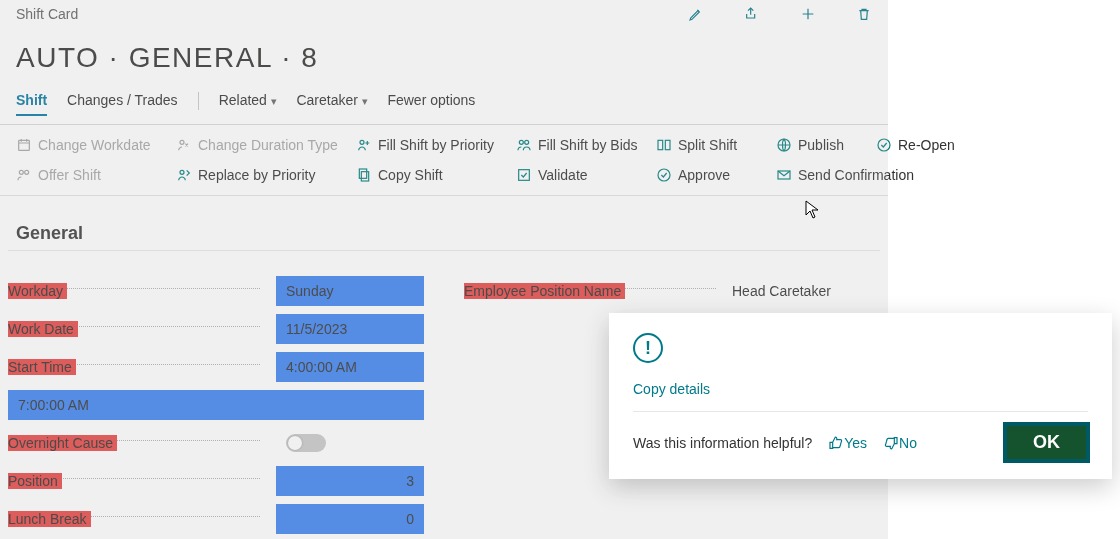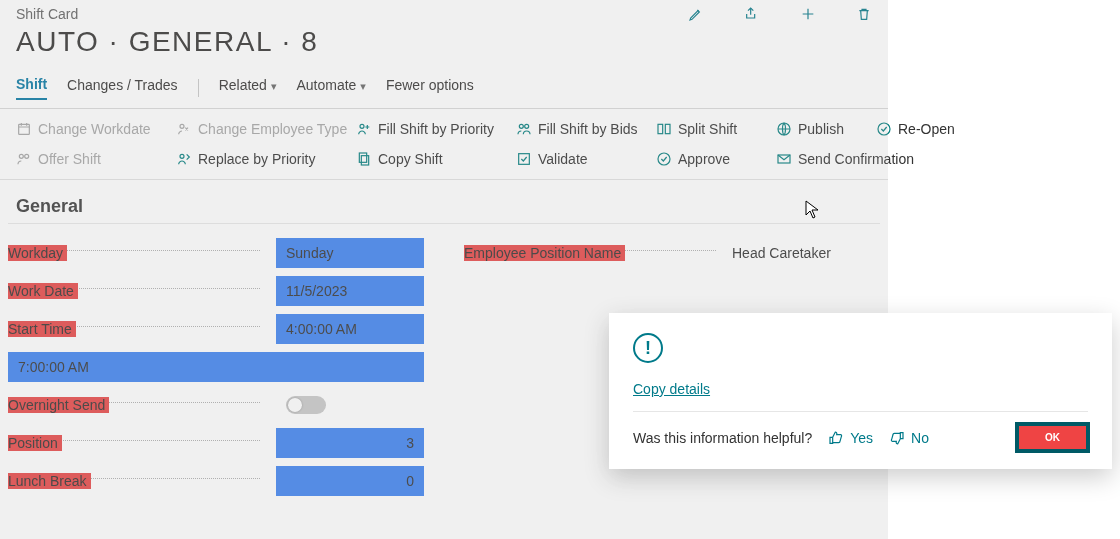--- a/index.html
+++ b/index.html
@@ -6,62 +6,62 @@
   html, body { width: 1120px; height: 539px; overflow: hidden; font-family: "Segoe UI", Arial, sans-serif; font-size: 14px; color: #333; background: #ffffff; }
 
   .page { position: relative; width: 888px; height: 539px; }
 
   
   .bg { width: 100%; height: 100%; background: #ffffff; filter: grayscale(0.05); }
   .dimmer { position:absolute; inset:0; background: rgba(180,180,180,0.20); pointer-events:none; }
 
   .header { padding: 6px 16px 4px 16px; }
   .page-label { color: #616161; font-size: 14px; }
-  .page-title { font-size: 28px; font-weight: 300; color: #323130; margin-top: 4px; letter-spacing: 1.5px; }
-
-  .tabs-row { display:flex; align-items:center; gap: 20px; padding: 14px 16px 8px 16px; border-bottom: 1px solid #d9d9d9; }
+  .page-title { font-size: 28px; font-weight: 300; color: #323130; margin-top: 20px; letter-spacing: 1.5px; }
+
+  .tabs-row { display:flex; gap: 20px; padding: 14px 16px 8px 16px; border-bottom: 1px solid #d9d9d9; }
   .tab { color: #323130; cursor:pointer; padding-bottom:6px; }
   .tab.active { color: #0078a6; border-bottom: 2px solid #0078a6; font-weight:600; }
   .vsep { width:1px; height:18px; background:#c8c8c8; }
   .tab .caret { margin-left:4px; font-size:11px; color:#666; }
 
   .title-actions { position:absolute; top:6px; right:16px; display:flex; gap:40px; color:#007a8a; }
 
   .actions-grid { display:grid; grid-template-columns: 160px 180px 160px 140px 120px 100px 140px; column-gap: 0; row-gap: 14px; padding: 12px 16px; border-bottom:1px solid #e2e2e2; }
   .action { display:flex; align-items:center; gap:6px; color:#333; cursor:pointer; white-space:nowrap; }
   .action svg, .action .ic { color:#008080; flex-shrink:0; }
   .action.disabled { color:#a6a6a6; }
   .action.disabled .ic, .action.disabled svg { color:#a6a6a6; }
 
-  .section-title { padding: 16px 8px 6px 8px; font-size: 18px; font-weight:600; color:#3b3b3b; border-bottom:1px solid #e8e8e8; margin:0 8px; }
+  .section-title { padding: 16px 8px 6px 8px; font-size: 18px; font-weight:600; color:#3b3b3b; border-bottom:1px solid #e8e8e8; margin:11px 8px; }
 
   .form-area { padding: 10px 8px 0 8px; display:flex; gap:40px; }
   .col { flex:1; }
   .frow { display:flex; align-items:center; gap:8px; height:38px; }
   .flabel { width: 260px; color:#323130; position:relative; }
   .dots { position:absolute; left:0; right:8px; bottom:10px; border-bottom: 1.5px dotted #b0b0b0; z-index:0; }
   .flabel span { background:#ef4444; position:relative; z-index:1; padding-right:4px; }
   .fval { flex:1; background:#3b82f6; height:30px; display:flex; align-items:center; padding:0 10px; color:#333; }
   .fval.plain { background:transparent; }
 
   .toggle { display:inline-block; width:40px; height:18px; border-radius:10px; background:#c8c8c8; position:relative; }
   .toggle::after { content:""; position:absolute; width:14px; height:14px; background:#fff; border-radius:50%; top:2px; left:2px; box-shadow:0 0 2px rgba(0,0,0,0.3); }
 
   
   .dialog { position:absolute; top:313px; left:609px; width:503px; background:#fff; box-shadow: 0 8px 24px rgba(0,0,0,0.2); padding: 20px 24px 18px 24px; z-index:10; }
   .dlg-top { display:flex; gap:16px; align-items:flex-start; }
   .dlg-icon { width:30px; height:30px; border:2px solid #007a8a; border-radius:50%; display:flex; align-items:center; justify-content:center; color:#007a8a; font-weight:700; font-size:18px; flex-shrink:0; }
   .dlg-msg { color:#333; line-height:1.4; }
-  .dlg-copy { margin-top:18px; color:#007a8a; cursor:pointer;text-decoration:underline; }
+  .dlg-copy { margin-top:18px; color:#007a8a; cursor:pointer; }
   .dlg-hr { margin-top:14px; border:none; border-top:1px solid #e6e6e6; }
   .dlg-bottom { margin-top:12px; display:flex; align-items:center; gap:16px; }
   .dlg-help { color:#333; }
-  .fb { display:flex; align-items:flex-start; gap:6px; color:#007a8a; cursor:pointer; }
+  .fb { display:flex; align-items:flex-start; color:#007a8a; cursor:pointer; }
   .dlg-bottom .spacer { flex:1; }
-  .ok-btn { background:#ef4444; color:#fff; border:2px solid #005a66; padding:6px 26px; font-weight:600; cursor:pointer; font-size:10px; outline:2px solid #005a66; }
+  .ok-btn { background:#14532d; color:#fff; border:2px solid #005a66; padding:6px 26px; font-weight:600; cursor:pointer; font-size:18px; outline:2px solid #005a66; }
 
   .cursor { position:absolute; top:200px; left:805px; font-size:16px; color:#000; z-index:5; pointer-events:none; }
 
   .ic { width:16px; height:16px; display:inline-block; stroke:currentColor; }
 </style>
 </head>
 <body>
 
 <div class="page">
   <div class="bg">
@@ -95,39 +95,39 @@
     <div class="header">
       <div class="page-label">Shift Card</div>
       <div class="page-title">AUTO · GENERAL · 8</div>
     </div>
 
     <div class="tabs-row">
       <div class="tab active">Shift</div>
       <div class="tab">Changes / Trades</div>
       <div class="vsep"></div>
       <div class="tab"><span>Related</span><span class="caret">▾</span></div>
-      <div class="tab"><span>Automate</span><span class="caret">▾</span></div>
+      <div class="tab"><span>Caretaker</span><span class="caret">▾</span></div>
       <div class="tab">Fewer options</div>
     </div>
 
     <div class="actions-grid">
       <div class="action disabled">
         <svg class="ic" viewBox="0 0 24 24" fill="none" stroke-width="1.8">
             <rect x="4" y="5" width="16" height="15" rx="1"></rect>
             <path d="M4 9h16M8 3v4M16 3v4"></path>
           </svg>
         <span>Change Workdate</span>
       </div>
       <div class="action disabled">
         <svg class="ic" viewBox="0 0 24 24" fill="none" stroke-width="1.8">
             <circle cx="9" cy="8" r="3"></circle>
             <path d="M4 20c0-3 3-5 5-5"></path>
             <path d="M14 10l4 4M18 10l-4 4"></path>
           </svg>
-        <span>Change Employee Type</span>
+        <span>Change Duration Type</span>
       </div>
       <div class="action">
         <svg class="ic" viewBox="0 0 24 24" fill="none" stroke-width="1.8">
             <circle cx="9" cy="8" r="3"></circle>
             <path d="M4 20c0-3 3-5 5-5s5 2 5 5"></path>
             <path d="M17 6v6M14 9h6"></path>
           </svg>
         <span>Fill Shift by Priority</span>
       </div>
       <div class="action">
@@ -219,21 +219,21 @@
           <div class="fval">11/5/2023</div>
         </div>
         <div class="frow">
           <div class="flabel"><div class="dots"></div><span>Start Time</span></div>
           <div class="fval">4:00:00 AM</div>
         </div>
         <div class="frow">
           <div class="fval">7:00:00 AM</div>
         </div>
         <div class="frow">
-          <div class="flabel"><div class="dots"></div><span>Overnight Send</span></div>
+          <div class="flabel"><div class="dots"></div><span>Overnight Cause</span></div>
           <div class="fval plain">
               <span class="toggle"></span>
             </div>
         </div>
         <div class="frow">
           <div class="flabel"><div class="dots"></div><span>Position</span></div>
           <div class="fval" style="justify-content:flex-end">3</div>
         </div>
         <div class="frow">
           <div class="flabel"><div class="dots"></div><span>Lunch Break</span></div>

